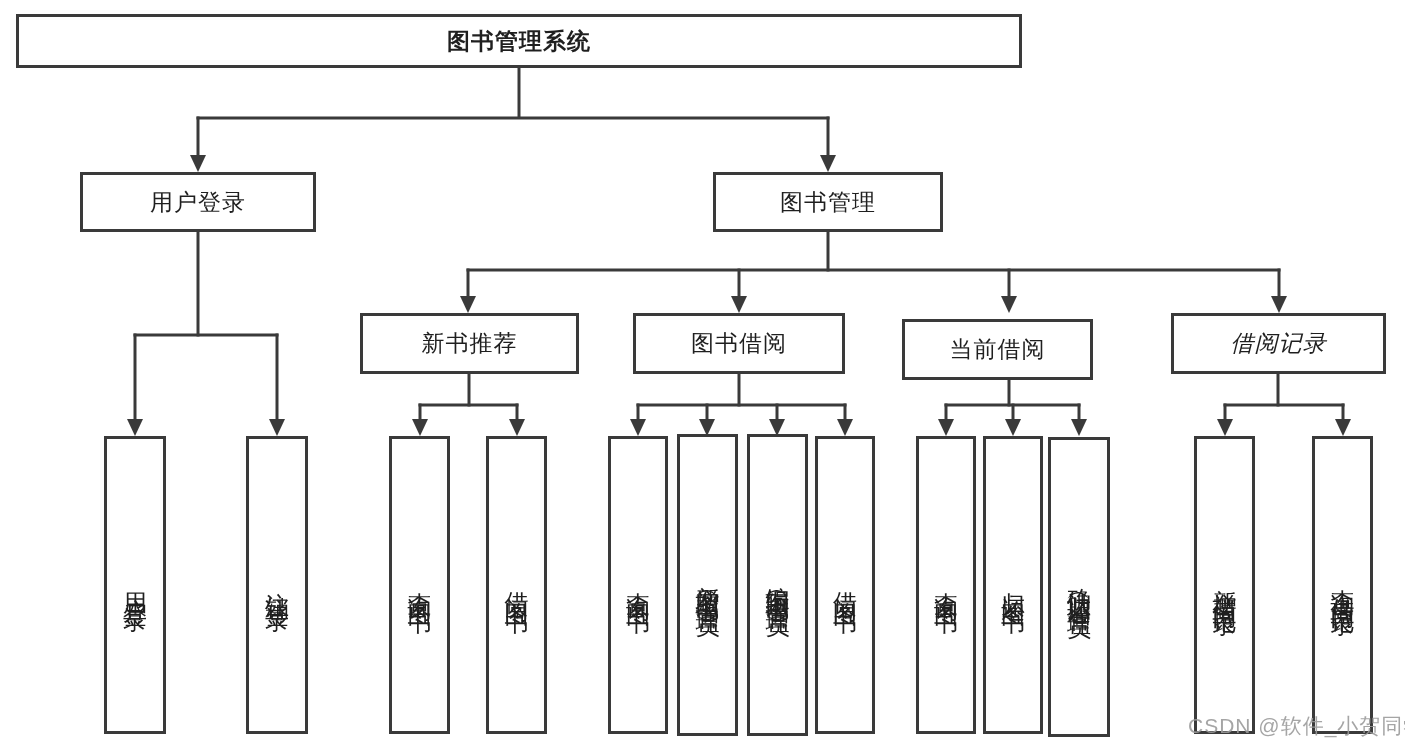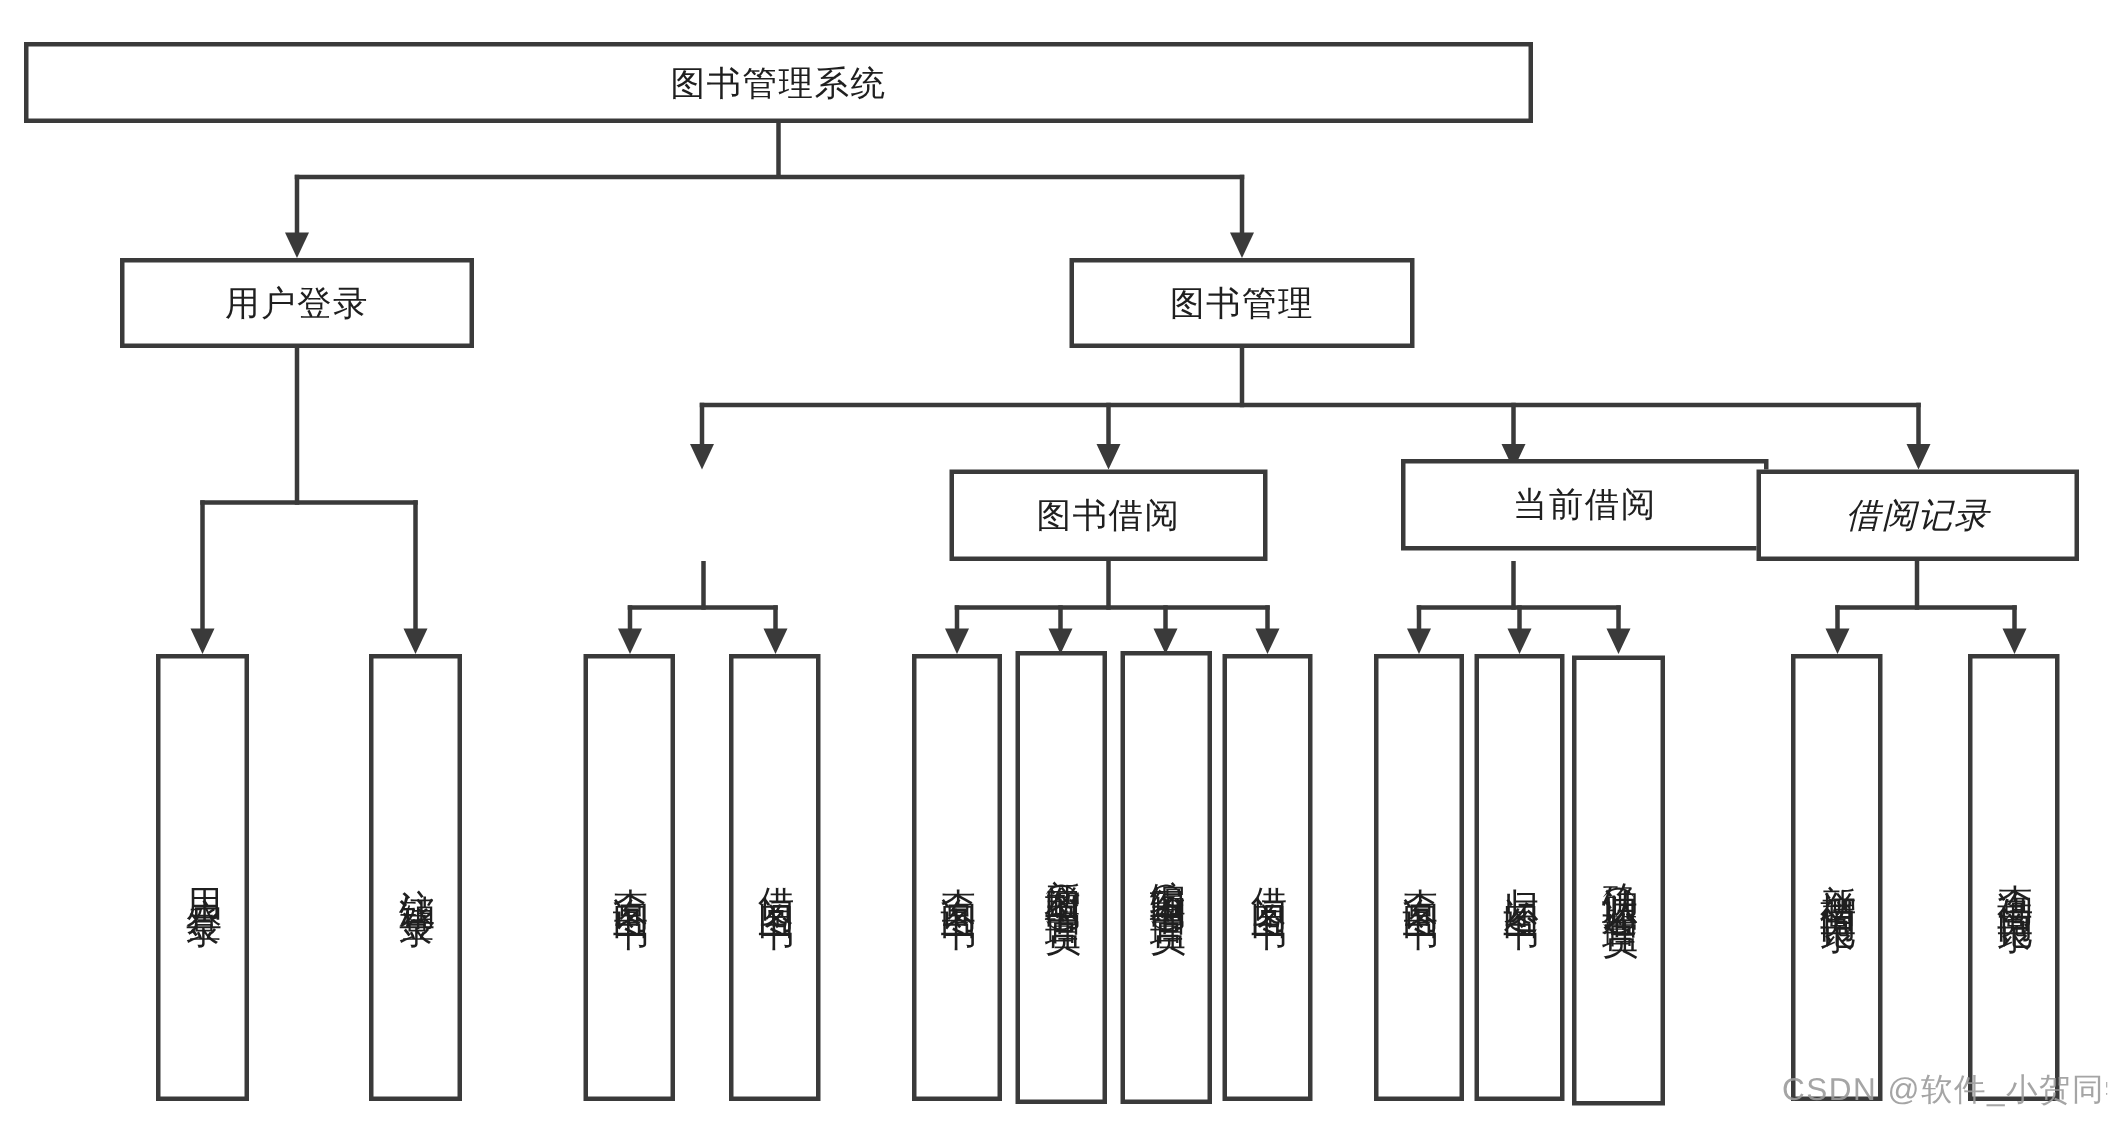--- a/index.html
+++ b/index.html
@@ -111,35 +111,38 @@
       <polygon points="769,419 785,419 777,436"></polygon>
       <polygon points="837,419 853,419 845,436"></polygon>
       <polygon points="938,419 954,419 946,436"></polygon>
       <polygon points="1005,419 1021,419 1013,436"></polygon>
       <polygon points="1071,419 1087,419 1079,436"></polygon>
       <polygon points="1217,419 1233,419 1225,436"></polygon>
       <polygon points="1335,419 1351,419 1343,436"></polygon>
     </g>
   </svg>
 
-  <div class="node" style="left:16px;top:28px;width:1006px;height:54px;">
+  <div class="node" style="left:16px;top:14px;width:1006px;height:54px;font-weight:bold;">
     <span>图书管理系统</span>
   </div>
 
   <div class="node" style="left:80px;top:172px;width:236px;height:60px;">
     <span>用户登录</span>
   </div>
   <div class="node" style="left:713px;top:172px;width:230px;height:60px;text-align:right;">
     <span>图书管理</span>
   </div>
 
+  <div class="node" style="left:360px;top:313px;width:219px;height:61px;">
+    <span>新书推荐</span>
+  </div>
   <div class="node" style="left:633px;top:313px;width:212px;height:61px;">
     <span>图书借阅</span>
   </div>
-  <div class="node" style="left:902px;top:306px;width:245px;height:61px;margin-left:32px;">
+  <div class="node" style="left:902px;top:319px;width:191px;height:61px;">
     <span>当前借阅</span>
   </div>
   <div class="node" style="left:1171px;top:313px;width:215px;height:61px;font-style:italic;">
     <span>借阅记录</span>
   </div>
 
   <div class="leaf" style="left:104px;top:436px;width:62px;height:298px;">
     <span>用户登录</span>
   </div>
   <div class="leaf" style="left:246px;top:436px;width:62px;height:298px;">

